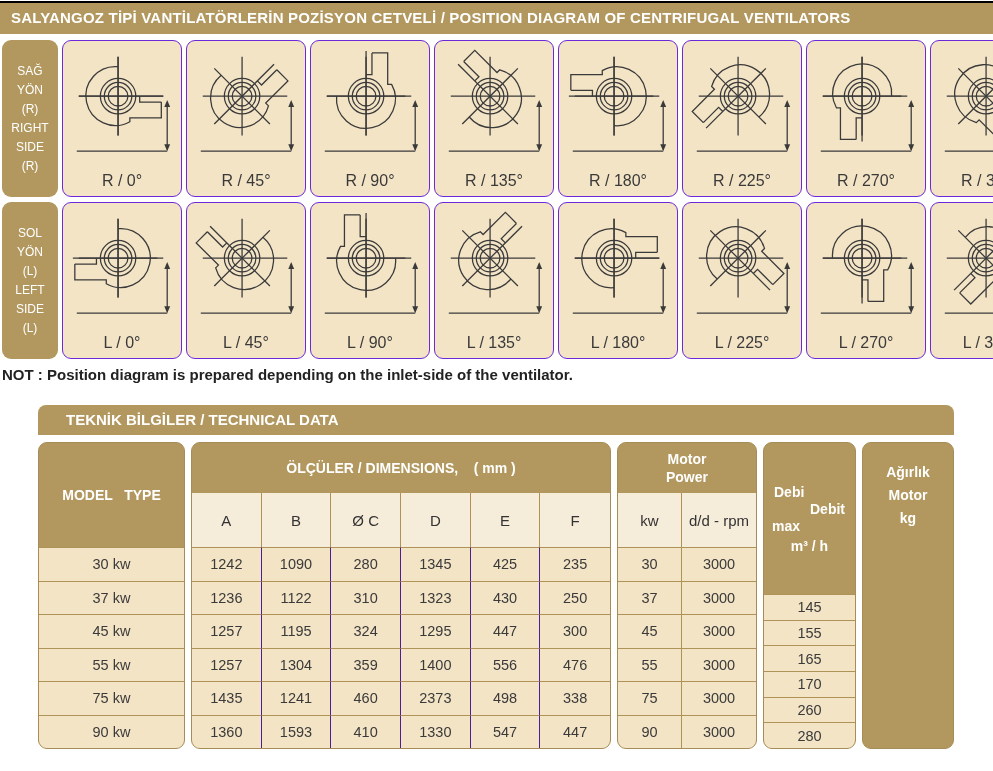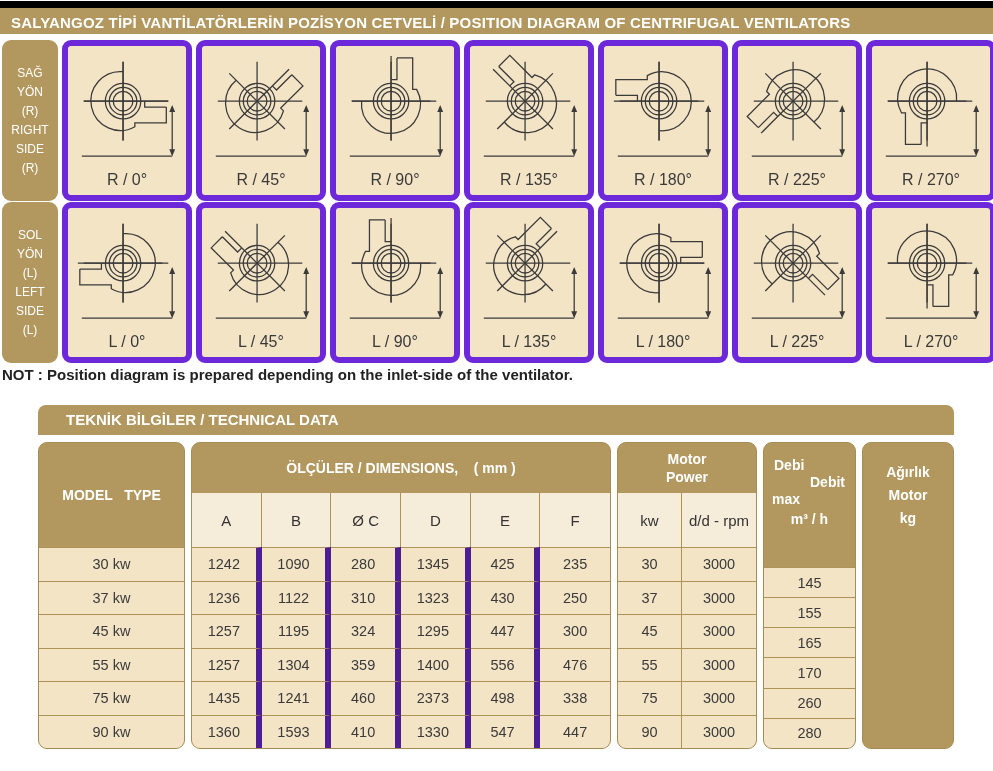--- a/index.html
+++ b/index.html
@@ -3,38 +3,38 @@
 <meta charset="utf-8">
 <style>
   * { box-sizing: border-box; margin: 0; padding: 0; }
   body {
     width: 993px; height: 771px; background: #fff; overflow: hidden;
     font-family: "Liberation Sans", sans-serif;
   }
   
   .title-bar {
     margin-top: 1px; height: 33px; background: #b2985e;
-    border-top: 7px solid #000000;
+    border-top: 2px solid #000000;
     color: #fff; font-weight: bold; font-size: 15px; line-height: 30px;
     padding-left: 11px; letter-spacing: .2px;
   }
   
   .diagram-grid { padding: 6px 2px 0 2px; }
   .diagram-row {
     display: grid; grid-template-columns: 56px repeat(8, 1fr);
     gap: 4px; height: 157px; margin-bottom: 5px;
   }
   .side-label {
     background: #b2985e; border-radius: 9px; color: #fff;
     display: flex; align-items: center; justify-content: center;
     text-align: center; white-space: pre-line;
     font-size: 12px; line-height: 19px;
   }
   .diagram-cell {
-    background: #f4e4c6; border: 6px solid #6d28d9; border-radius: 9px;
+    background: #f4e4c6; border: 1px solid #6d28d9; border-radius: 9px;
     display: flex; flex-direction: column; align-items: center;
     justify-content: space-between; padding: 5px 2px 4px 2px;
   }
   .diagram-cell svg { width: 114px; height: 120px; }
   .diagram-label { font-size: 16px; color: #3a3a3a; padding-bottom: 2px; }
   
   .notes { margin: 6px 0 0 2px; font-weight: bold; font-size: 15px; color: #222; line-height: 19px; }
   
   .tech { margin: 21px 0 0 38px; width: 916px; border-radius: 32px; }
   .tech-title {
@@ -59,24 +59,24 @@
   }
   .sub-cell:last-child { border-right: none; }
   .body-grid { flex: 1 1 auto; display: grid; }
   .rows-only { grid-template-rows: repeat(6, 1fr); }
   .dims-body { grid-template: repeat(6, 1fr) / repeat(6, 1fr); }
   .motor-body { grid-template: repeat(6, 1fr) / 65fr 75fr; }
   .cell {
     background: #f4e4c6; display: flex; align-items: center; justify-content: center;
     font-size: 14.5px; color: #3a3a3a; border-top: 1px solid #ae9257;
   }
-  .dims-body .cell:not(:nth-child(6n)) { border-right: 6px solid #4c1d95; }
+  .dims-body .cell:not(:nth-child(6n)) { border-right: 1px solid #4c1d95; }
   .motor-body .cell:nth-child(odd) { border-right: 1px solid #ae9257; }
   
-  .debit-head { height: 124px; padding-top: 14px; line-height: 17px; }
+  .debit-head { height: 124px; padding-top: 14px; line-height: 17px; margin-top: 27px; }
   .debi-l1 { text-align: left; padding-left: 10px; }
   .debi-l2 { text-align: right; padding-right: 10px; }
   .debi-l3 { text-align: left; padding-left: 8px; }
   .debi-l4 { text-align: center; padding-top: 3px; }
   .weight-head {
     height: 104px; display: flex; flex-direction: column; align-items: center;
     justify-content: center; gap: 7px;
   }
 </style>
 </head>

